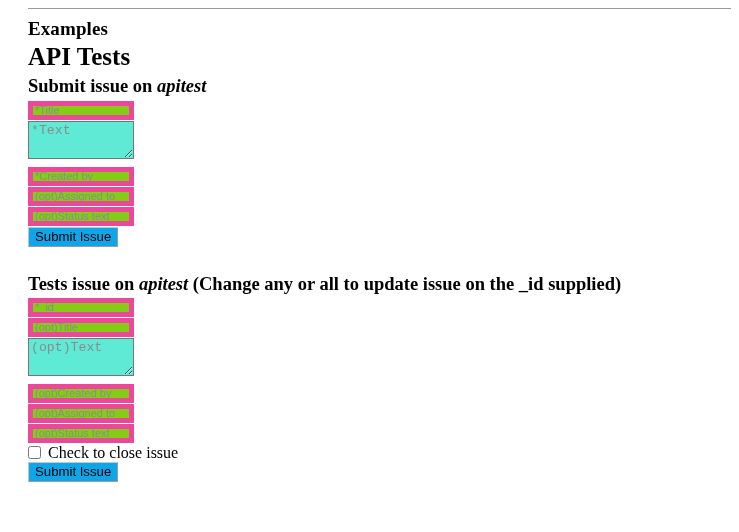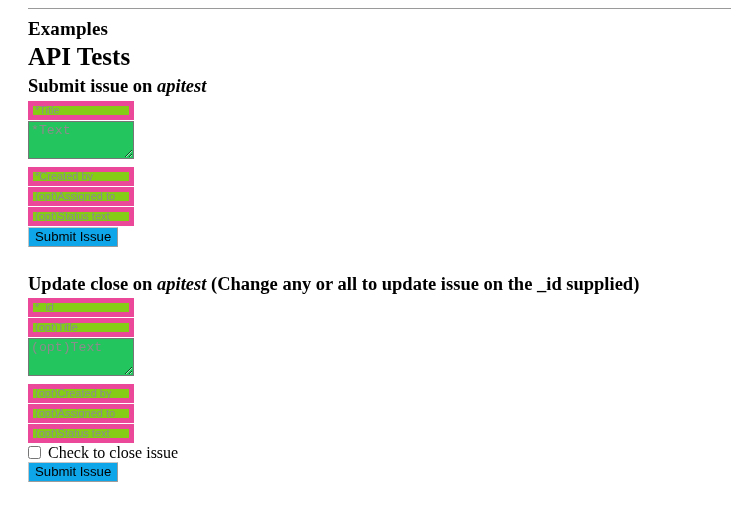--- a/index.html
+++ b/index.html
@@ -93,21 +93,21 @@
     display: block;
     width: 106px;
     height: 38px;
     box-sizing: border-box;
     font-family: "Liberation Mono", "DejaVu Sans Mono", monospace;
     font-size: 13.2px;
     line-height: 1.15;
     padding: 1px 2px;
     margin: 0 0 1px 0;
     border: 1px solid #767676;
-    background: #22c55e;
+    background: #5eead4;
     color: #000000;
     resize: vertical;
     overflow: auto;
   }
   textarea.text-area::placeholder {
     color: #8c8c8c;
     opacity: 1;
   }
   .gap-after-textarea {
     height: 7px;
@@ -183,21 +183,21 @@
       <input class="text-input" type="text" placeholder="(opt)Assigned to" style="">
     </div>
     <div class="field-row">
       <input class="text-input" type="text" placeholder="(opt)Status text" style="">
     </div>
     <button class="submit-button" type="submit">Submit Issue</button>
   </form>
 
   <div class="section-gap"></div>
 
-  <h3 class="form-heading"><span>Update close on </span><em>apitest</em><span> (Change any or all to update issue on the _id supplied)</span></h3>
+  <h3 class="form-heading"><span>Tests issue on </span><em>apitest</em><span> (Change any or all to update issue on the _id supplied)</span></h3>
 
   <form class="issue-form">
     <div class="field-row">
       <input class="text-input" type="text" placeholder="*_id" style="">
     </div>
     <div class="field-row">
       <input class="text-input" type="text" placeholder="(opt)Title" style="">
     </div>
     <div class="field-row">
       <textarea class="text-area" placeholder="(opt)Text" style=""></textarea>

